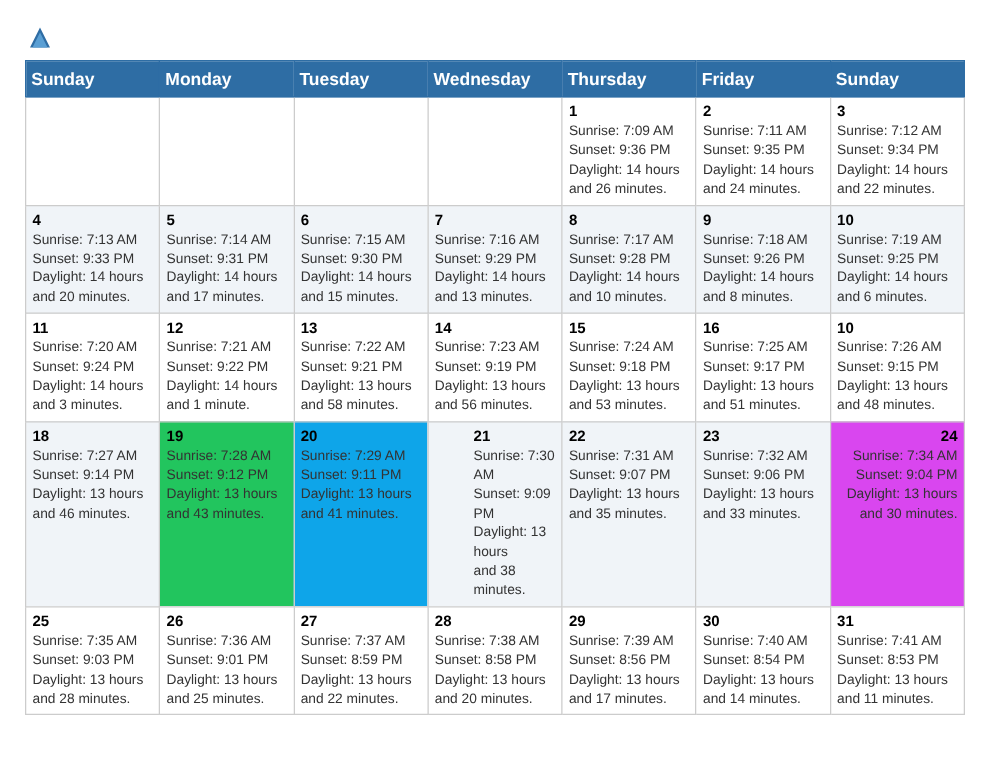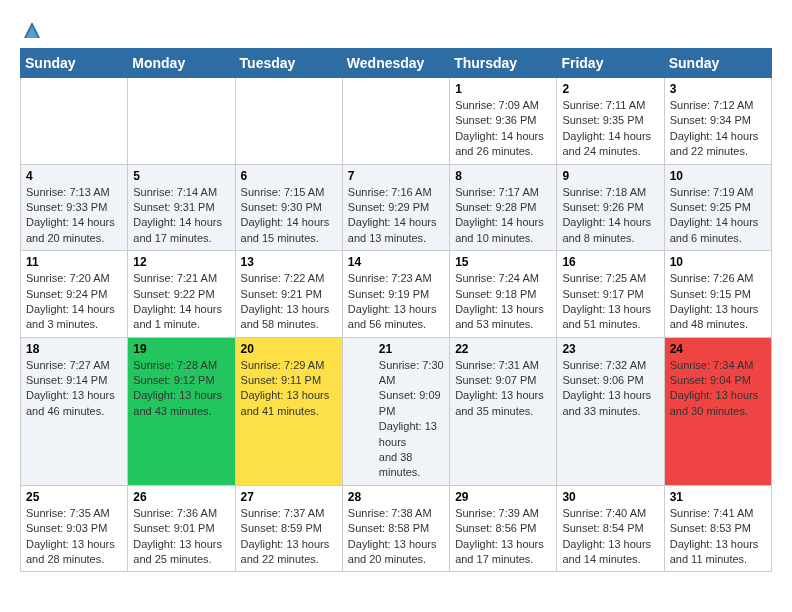--- a/index.html
+++ b/index.html
@@ -205,37 +205,37 @@
       </tr>
       <tr>
         <td style="background: rgb(240, 244, 248);">
           <div class="day-number">18</div>
           <div class="day-info">Sunrise: 7:27 AM<br>Sunset: 9:14 PM<br>Daylight: 13 hours<br>and 46 minutes.</div>
         </td>
         <td style="background: #22c55e;">
           <div class="day-number">19</div>
           <div class="day-info">Sunrise: 7:28 AM<br>Sunset: 9:12 PM<br>Daylight: 13 hours<br>and 43 minutes.</div>
         </td>
-        <td style="background: #fde047;">
+        <td style="background: #0ea5e9;">
           <div class="day-number">20</div>
           <div class="day-info">Sunrise: 7:29 AM<br>Sunset: 9:11 PM<br>Daylight: 13 hours<br>and 41 minutes.</div>
         </td>
         <td style="background: rgb(240, 244, 248); padding-left: 36px;">
           <div class="day-number">21</div>
           <div class="day-info">Sunrise: 7:30 AM<br>Sunset: 9:09 PM<br>Daylight: 13 hours<br>and 38 minutes.</div>
         </td>
         <td style="background: rgb(240, 244, 248);">
           <div class="day-number">22</div>
           <div class="day-info">Sunrise: 7:31 AM<br>Sunset: 9:07 PM<br>Daylight: 13 hours<br>and 35 minutes.</div>
         </td>
         <td style="background: rgb(240, 244, 248);">
           <div class="day-number">23</div>
           <div class="day-info">Sunrise: 7:32 AM<br>Sunset: 9:06 PM<br>Daylight: 13 hours<br>and 33 minutes.</div>
         </td>
-        <td style="background: #ef4444;">
+        <td style="background: #d946ef; text-align: right;">
           <div class="day-number">24</div>
           <div class="day-info">Sunrise: 7:34 AM<br>Sunset: 9:04 PM<br>Daylight: 13 hours<br>and 30 minutes.</div>
         </td>
       </tr>
       <tr>
         <td>
           <div class="day-number">25</div>
           <div class="day-info">Sunrise: 7:35 AM<br>Sunset: 9:03 PM<br>Daylight: 13 hours<br>and 28 minutes.</div>
         </td>
         <td>

